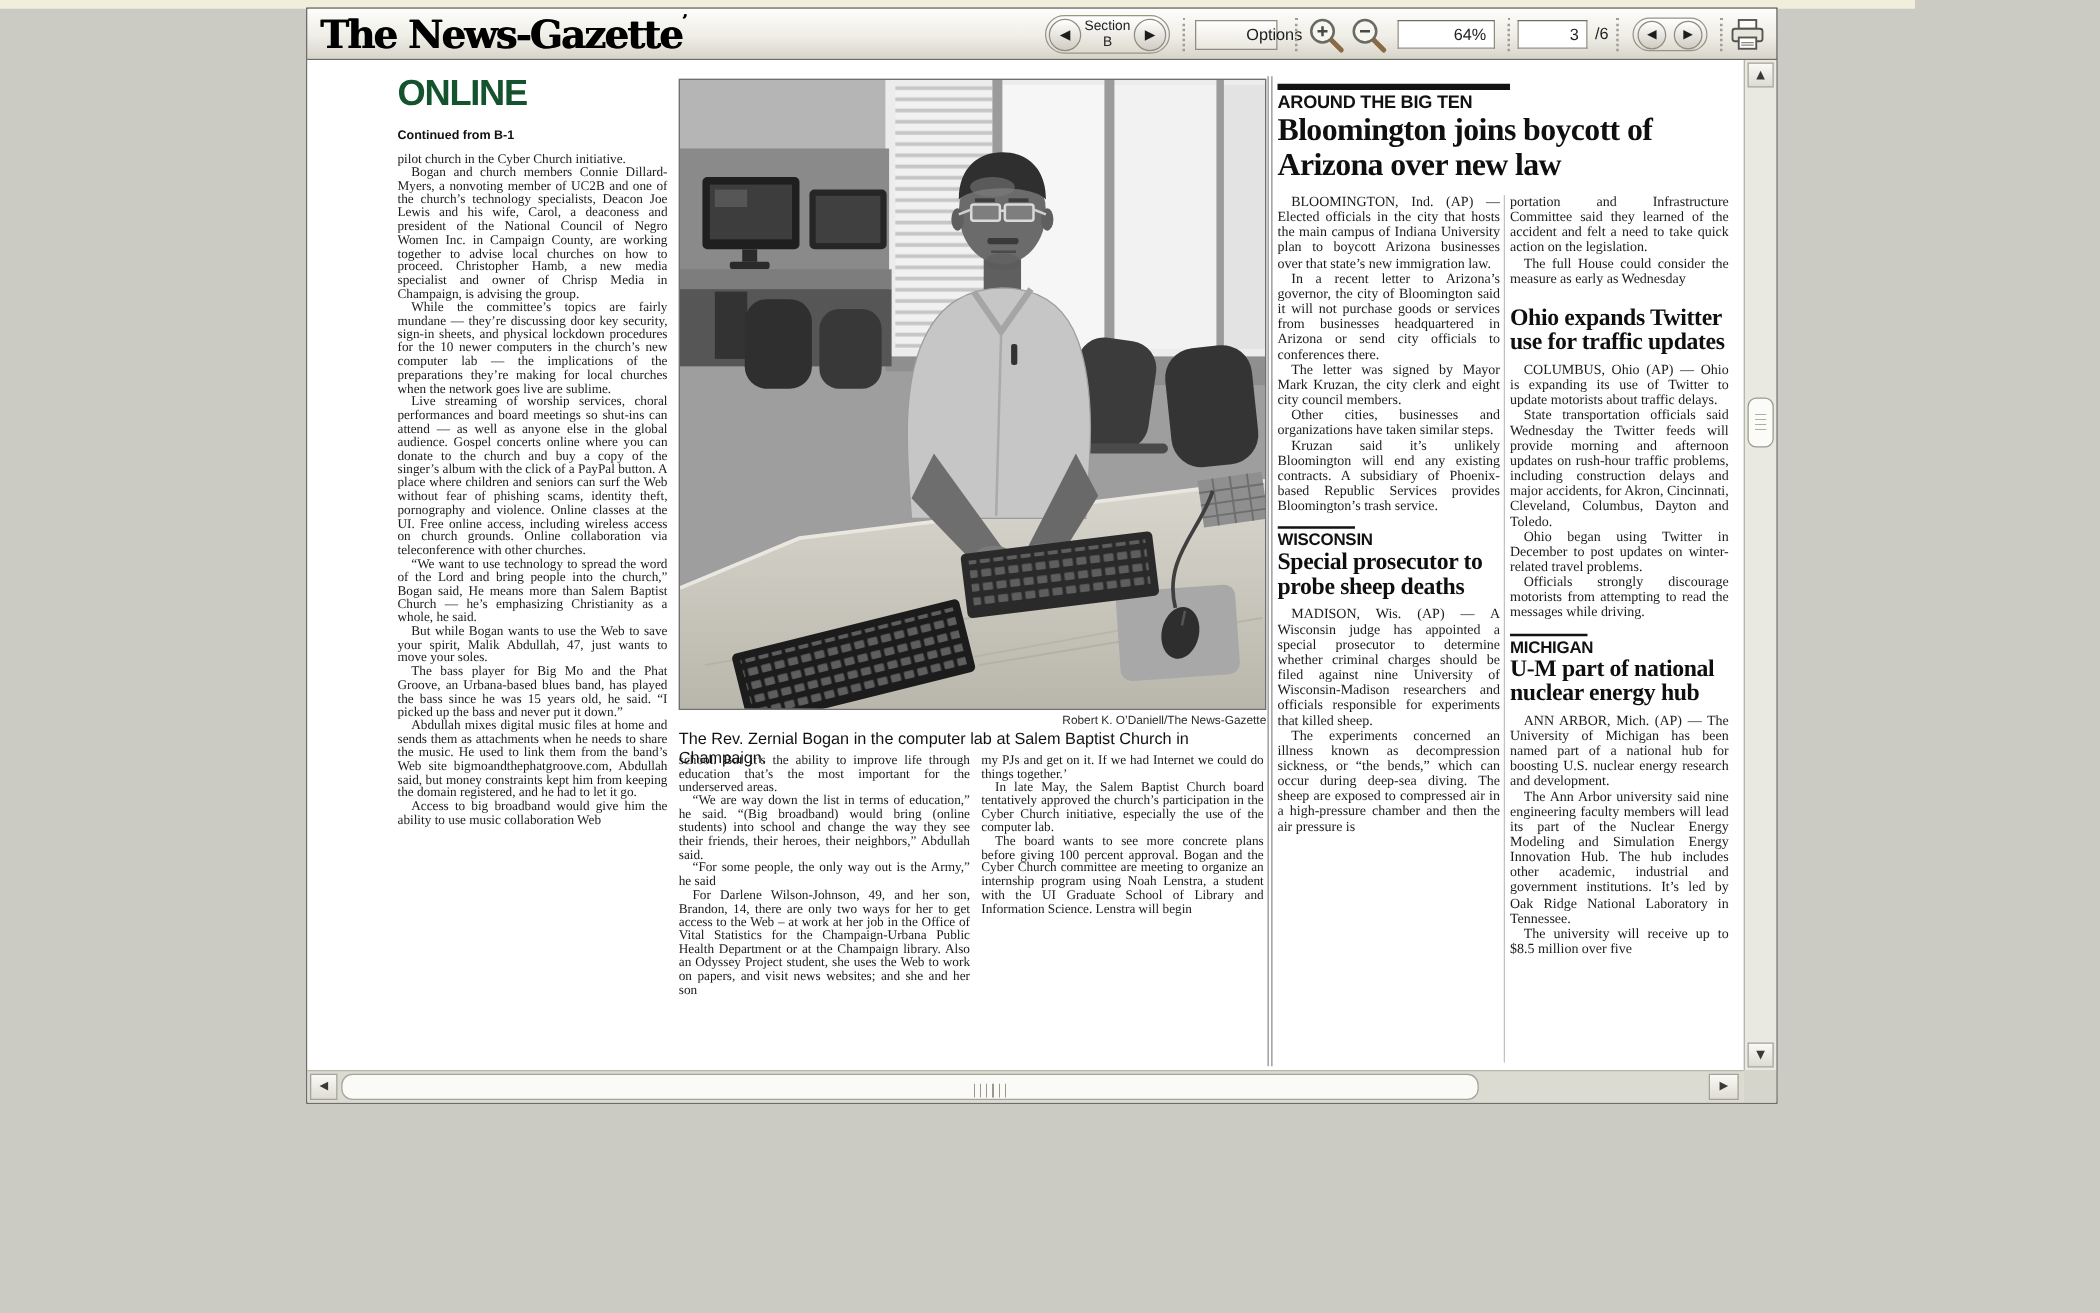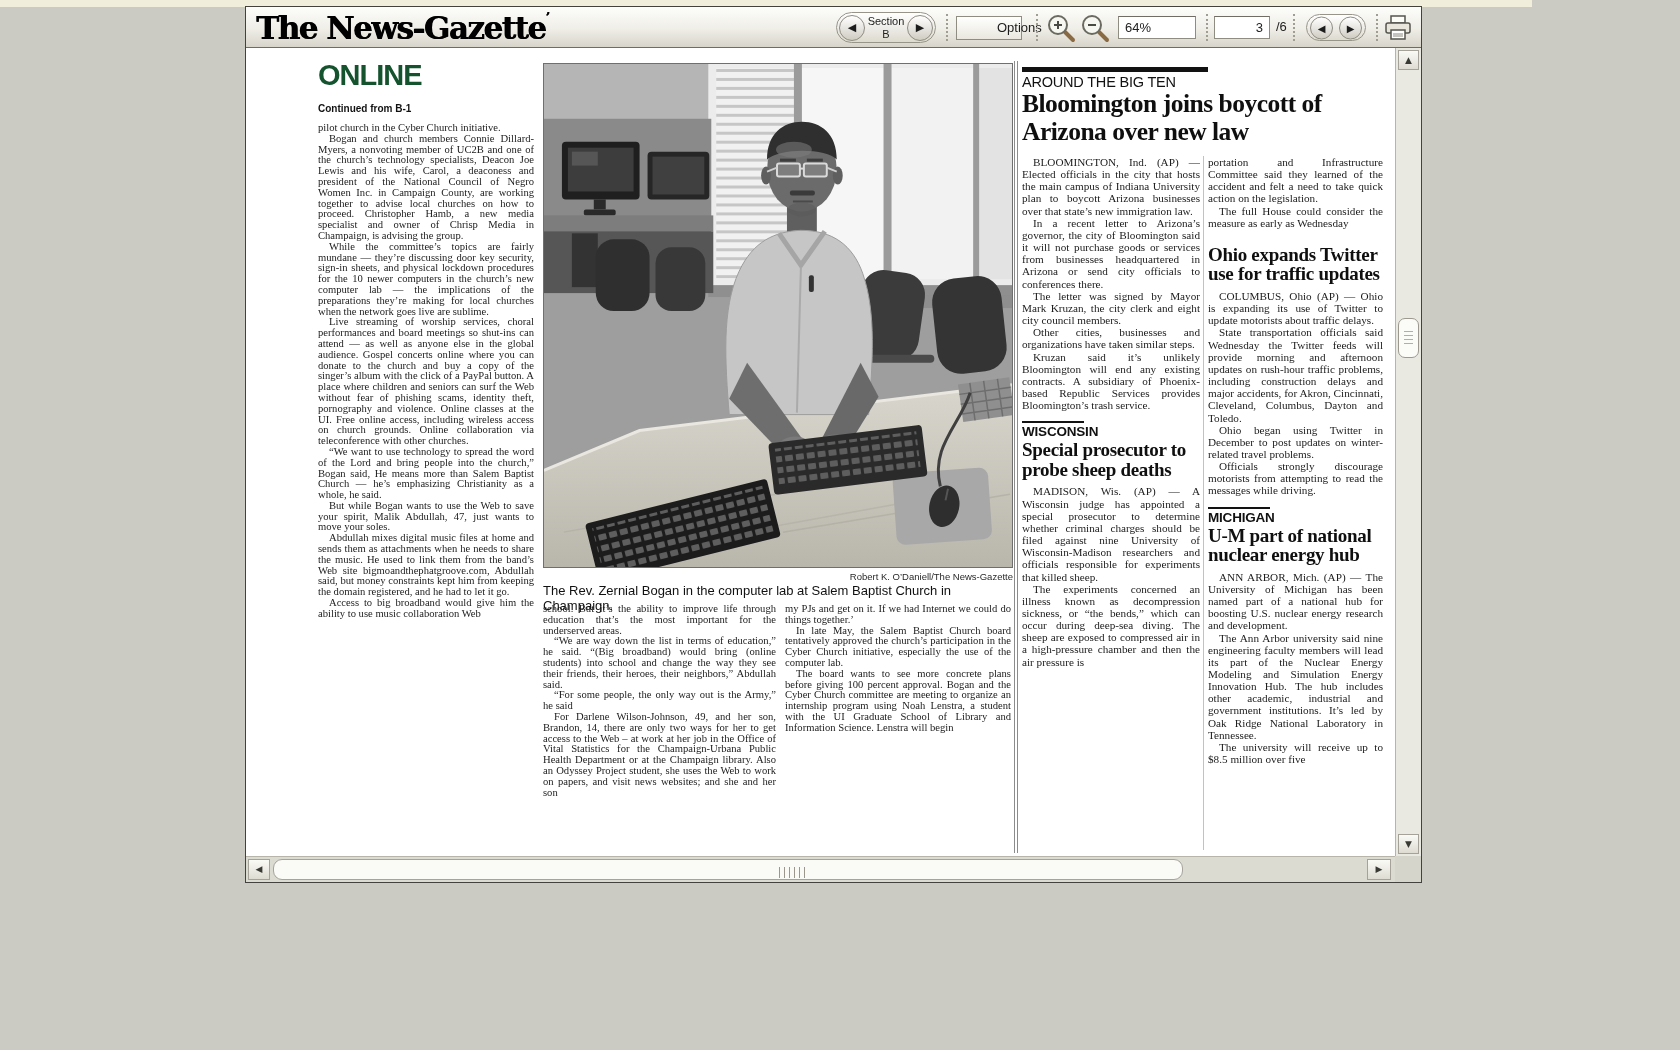--- a/index.html
+++ b/index.html
@@ -40,21 +40,21 @@
   .nav-pill{left:1060px;top:7px;width:60px;height:27px;}
   .nav-pill .circ{width:23px;height:23px;line-height:21px;font-size:10px;}
 
   .tb-button{position:absolute;left:710px;top:9px;width:66px;height:24px;
         background:linear-gradient(180deg,#ffffff,#e9e7de);
         border:1px solid #8f8d82;font-size:13px;color:#1c1c1c;text-align:center;
         line-height:22px;box-sizing:border-box;cursor:pointer;padding-left:40px;}
   .tb-field{position:absolute;top:9px;height:23px;background:#fff;
         border:1px solid #8f8d82;border-top-color:#6f6d64;font-size:13px;color:#222;
         font-family:"Liberation Sans",sans-serif;box-sizing:border-box;padding:0 6px;}
-  .zoom-field{left:872px;width:78px;text-align:left;}
+  .zoom-field{left:872px;width:78px;text-align:right;}
   .page-field{left:968px;width:56px;text-align:right;}
   .page-total{position:absolute;left:1030px;top:12px;font-size:13px;color:#222;}
   .magnifier{position:absolute;top:6px;width:30px;height:30px;cursor:pointer;}
   .mag-in{left:800px;} .mag-out{left:834px;}
   .print-button{position:absolute;left:1138px;top:8px;width:28px;height:26px;cursor:pointer;}
 
   
   .doc-area{position:absolute;left:0;top:41px;right:0;bottom:0;background:#e6e5dd;}
   .page-sheet{position:absolute;left:0;top:0;right:26px;bottom:26px;background:#ffffff;
               overflow:hidden;cursor:pointer;}
@@ -78,21 +78,21 @@
   .h-left:before{content:"◀";}
   .h-right{right:4px;top:2px;width:24px;height:21px;font-size:9px;line-height:19px;}
   .h-right:before{content:"▶";}
   .h-thumb{position:absolute;left:27px;top:2px;width:910px;height:21px;background:#fafaf7;
             border:1px solid #a5a39a;border-radius:9px;box-sizing:border-box;cursor:grab;}
   .h-grip{position:absolute;left:505px;top:7px;width:28px;height:11px;
             background:repeating-linear-gradient(90deg,#9a988d 0 1px,transparent 1px 5px);}
   .scroll-corner{position:absolute;right:0;bottom:0;width:26px;height:26px;background:#d6d5cc;}
 
   
-  .np-kicker{font-family:"Liberation Sans",sans-serif;font-weight:normal;color:#111;}
+  .np-kicker{font-family:"Liberation Sans",sans-serif;font-weight:bold;color:#111;}
   .np-col{position:absolute;font-family:"Liberation Serif",serif;font-size:10.6px;
           line-height:10.8px;text-align:justify;color:#1b1b1b;overflow:hidden;}
   .np-col p{margin:0;text-indent:11px;}
   .np-col p.noindent{text-indent:0;}
   .bt-col{font-size:11.2px;line-height:12.15px;}
   .online-head{position:absolute;left:72px;top:11px;font-family:"Liberation Sans",sans-serif;
           font-weight:bold;font-size:29px;letter-spacing:-1px;color:#14532d;}
   .online-cont{position:absolute;left:72px;top:55px;font-size:10px;font-weight:bold;color:#111;}
   .photo-frame{position:absolute;left:297px;top:15px;width:470px;height:505px;
           border:1px solid #6f6f6f;box-sizing:border-box;background:#a8a8a8;overflow:hidden;}
@@ -189,20 +189,21 @@
 
       <div class="online-head">ONLINE</div>
       <div class="online-cont np-kicker">Continued from B-1</div>
       <div class="np-col" style="left:72px;top:75px;width:216px;height:727px;">
           <p class="noindent">pilot church in the Cyber Church initiative.</p>
           <p>Bogan and church members Connie Dillard-Myers, a nonvoting member of UC2B and one of the church’s technology specialists, Deacon Joe Lewis and his wife, Carol, a deaconess and president of the National Council of Negro Women Inc. in Campaign County, are working together to advise local churches on how to proceed. Christopher Hamb, a new media specialist and owner of Chrisp Media in Champaign, is advising the group.</p>
           <p>While the committee’s topics are fairly mundane — they’re discussing door key security, sign-in sheets, and physical lockdown procedures for the 10 newer computers in the church’s new computer lab — the implications of the preparations they’re making for local churches when the network goes live are sublime.</p>
           <p>Live streaming of worship services, choral performances and board meetings so shut-ins can attend — as well as anyone else in the global audience. Gospel concerts online where you can donate to the church and buy a copy of the singer’s album with the click of a PayPal button. A place where children and seniors can surf the Web without fear of phishing scams, identity theft, pornography and violence. Online classes at the UI. Free online access, including wireless access on church grounds. Online collaboration via teleconference with other churches.</p>
           <p>“We want to use technology to spread the word of the Lord and bring people into the church,” Bogan said, He means more than Salem Baptist Church — he’s emphasizing Christianity as a whole, he said.</p>
           <p>But while Bogan wants to use the Web to save your spirit, Malik Abdullah, 47, just wants to move your soles.</p>
+          <p>The bass player for Big Mo and the Phat Groove, an Urbana-based blues band, has played the bass since he was 15 years old, he said. “I picked up the bass and never put it down.”</p>
           <p>Abdullah mixes digital music files at home and sends them as attachments when he needs to share the music. He used to link them from the band’s Web site bigmoandthephatgroove.com, Abdullah said, but money constraints kept him from keeping the domain registered, and he had to let it go.</p>
           <p>Access to big broadband would give him the ability to use music collaboration Web</p>
         </div>
 
       <div class="photo-frame">
         <svg width="468" height="503" viewBox="0 0 470 505" preserveAspectRatio="none">
           <defs>
             <pattern id="kb" width="11" height="11" patternUnits="userSpaceOnUse">
               <rect x="1" y="1" width="8" height="6" rx="1" fill="#5e5e5e"></rect>
             </pattern>

